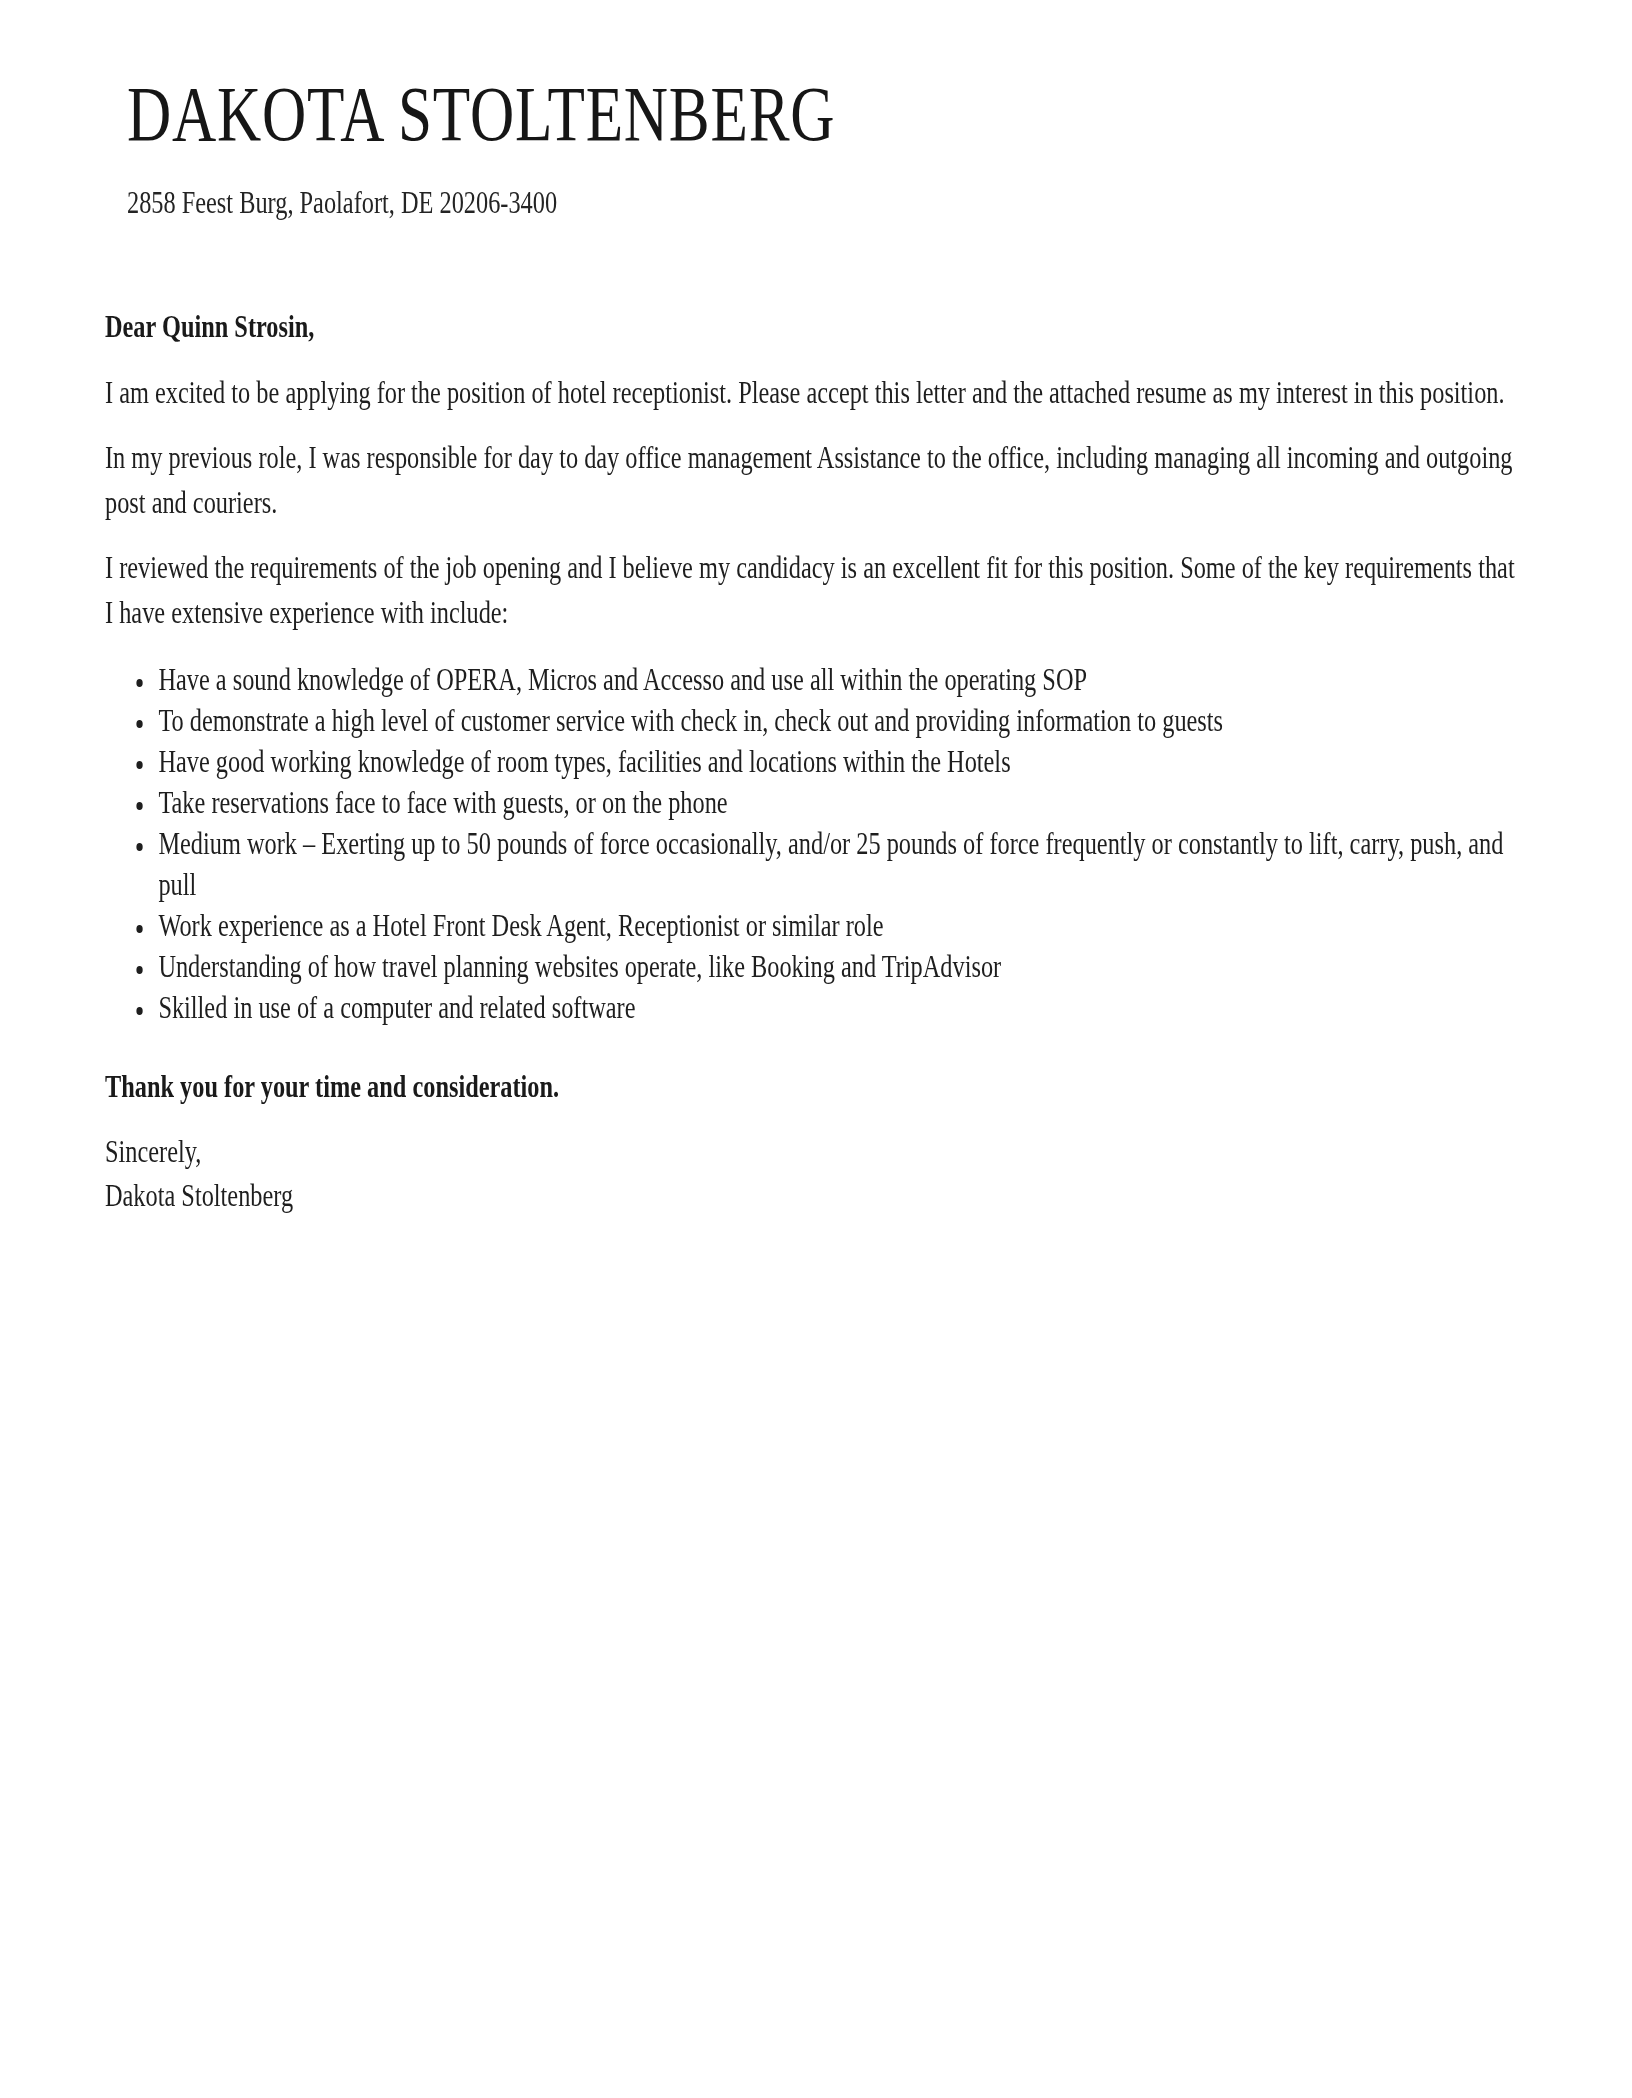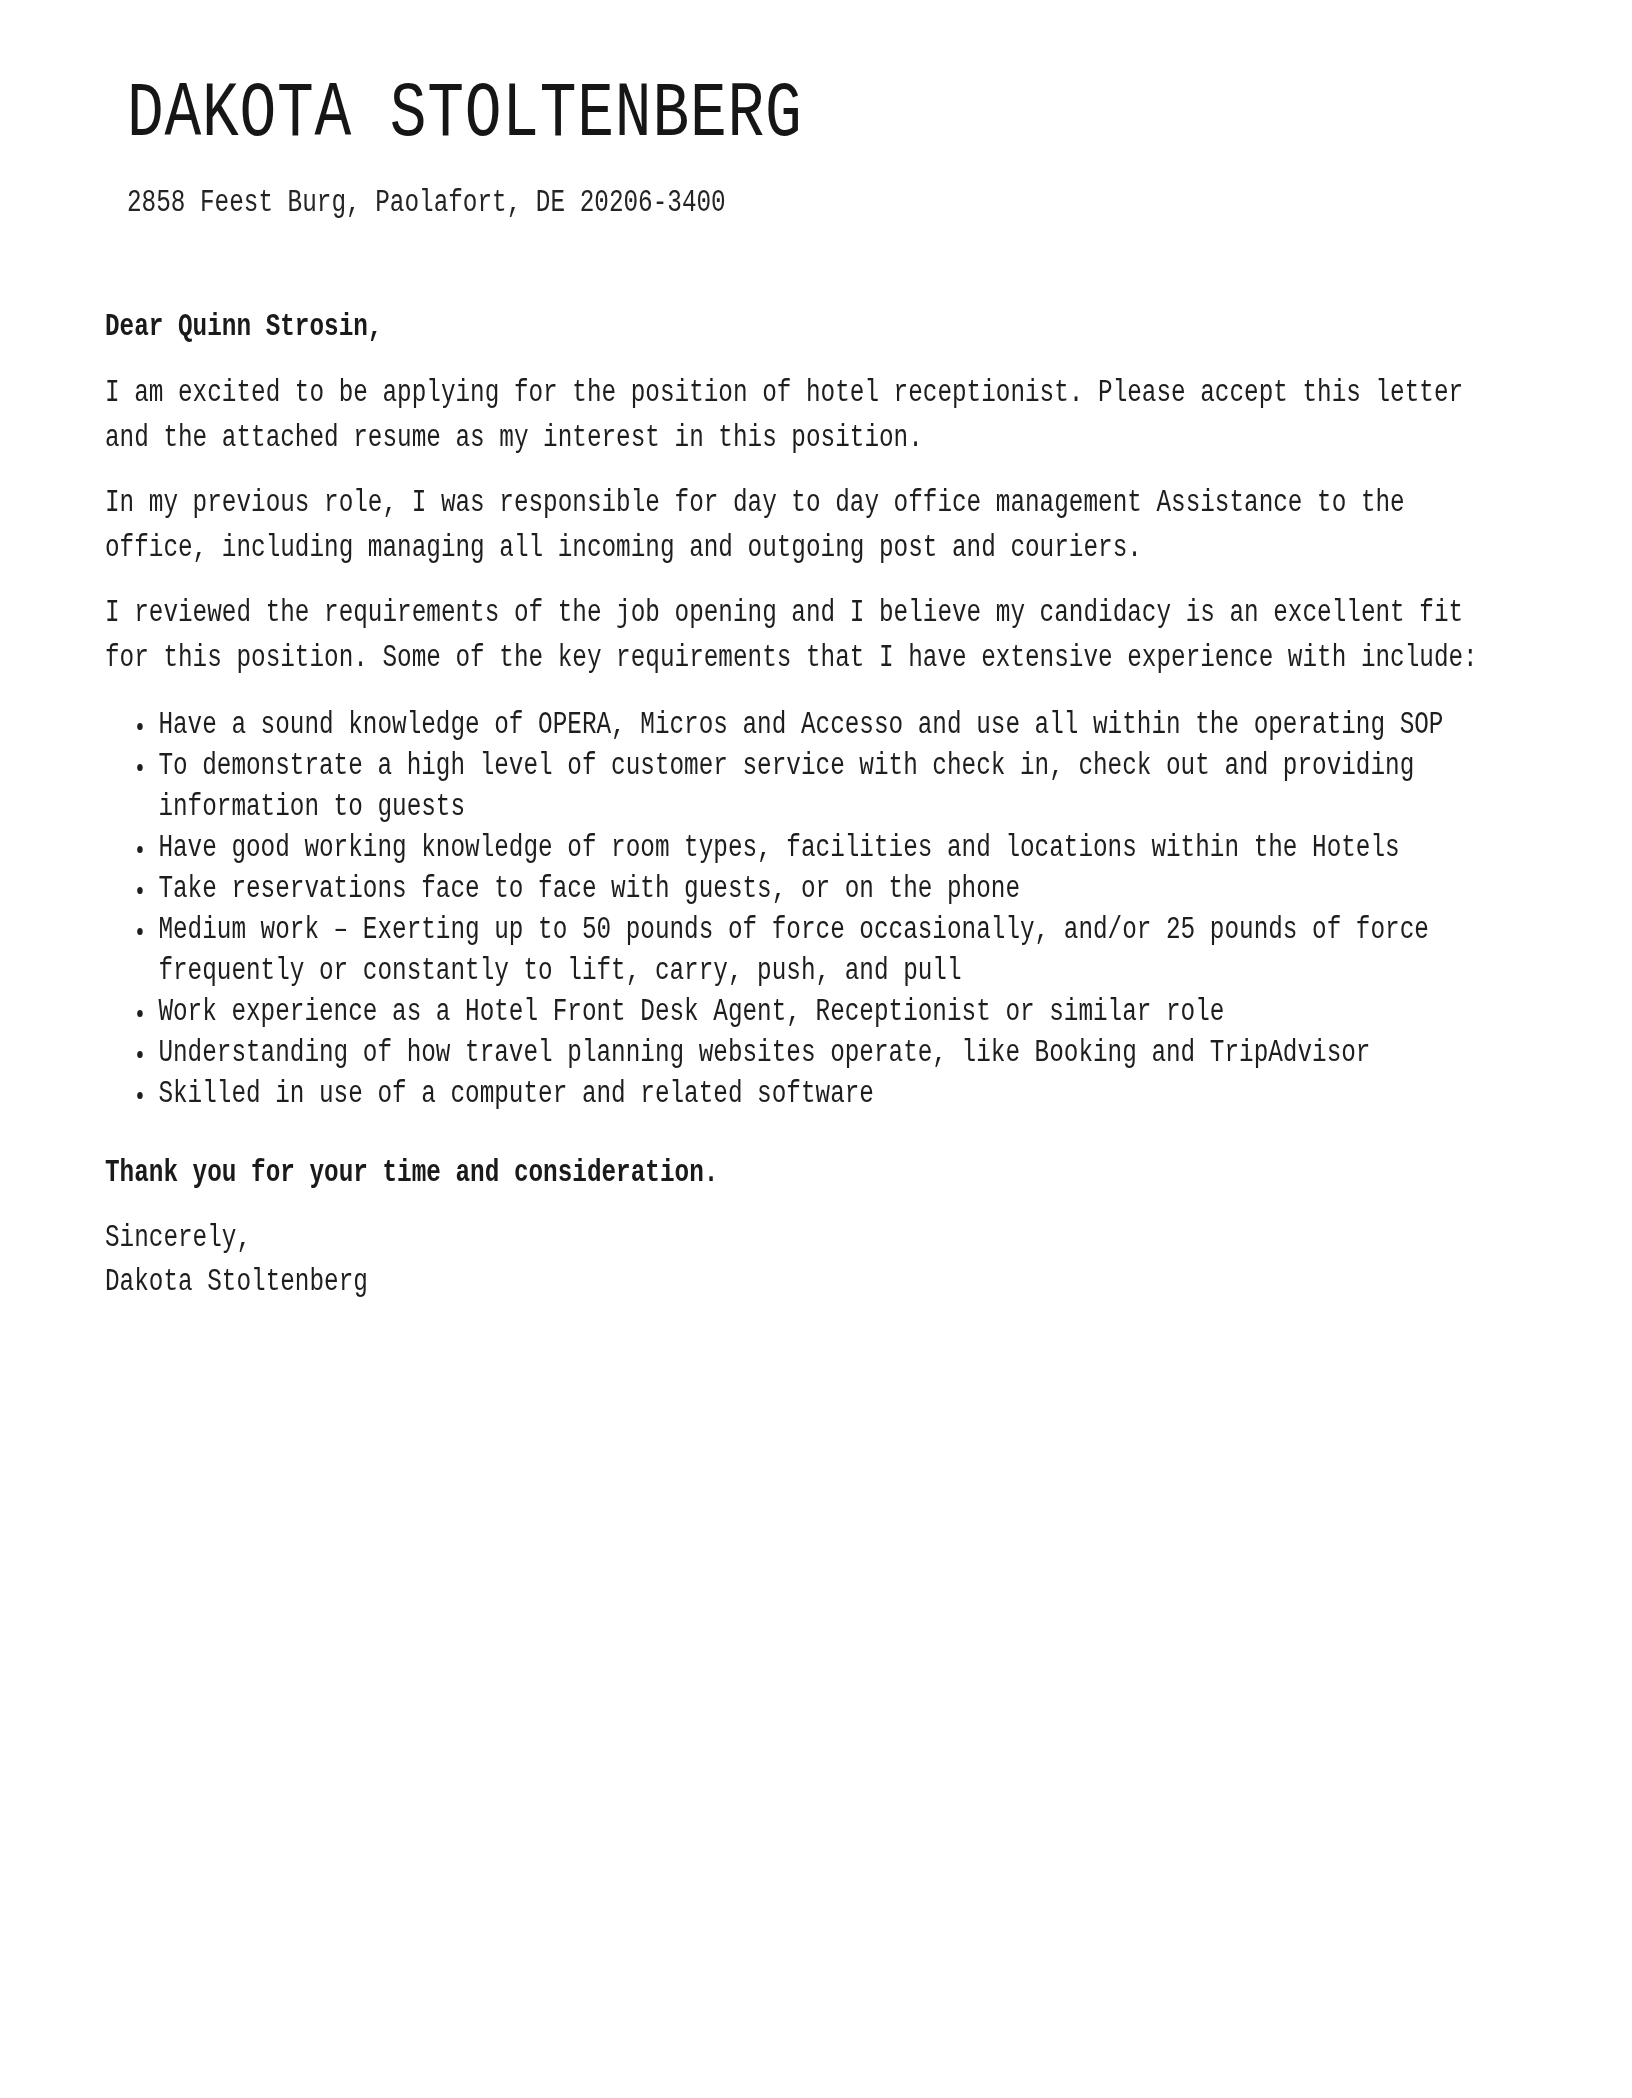--- a/index.html
+++ b/index.html
@@ -6,21 +6,21 @@
     margin: 0;
     padding: 0;
     background: #ffffff;
   }
   .page {
     position: relative;
     width: 1632px;
     height: 1945px;
     background: #ffffff;
     overflow: hidden;
-    font-family: Liberation Mono, monospace;
+    font-family: Liberation Serif, serif;
     color: #1e1e1e;
   }
   
   .content {
     position: absolute;
     left: 105px;
     top: 0;
     width: 1800px;
     transform: scaleX(0.785);
     transform-origin: 0 0;

